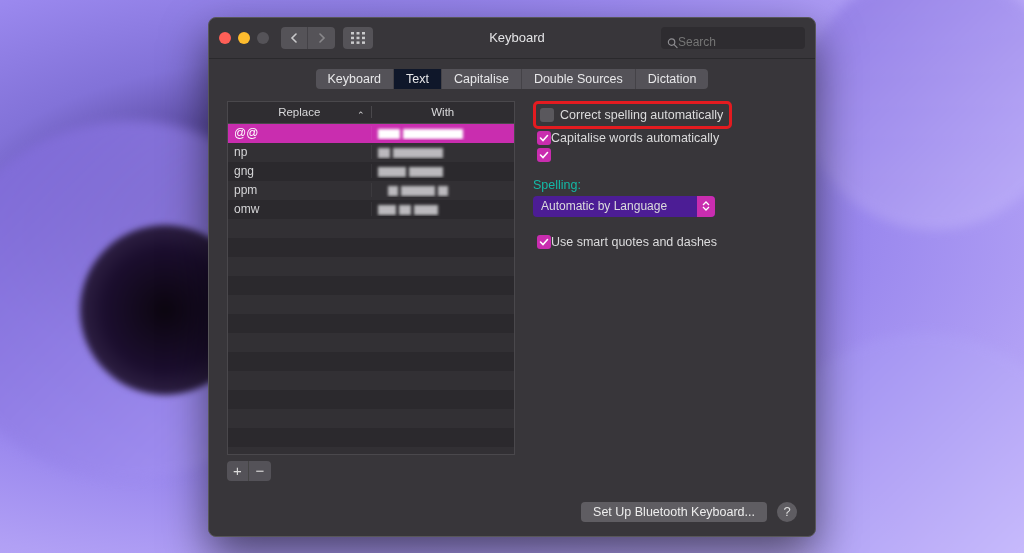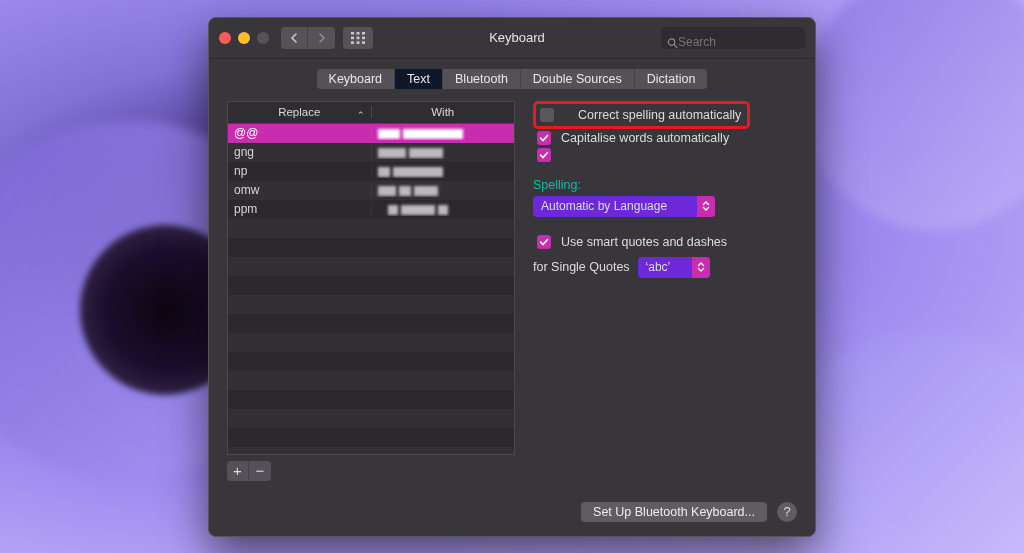--- a/index.html
+++ b/index.html
@@ -58,27 +58,27 @@
   .cell.c2{ border-left:1px solid rgba(255,255,255,.05);}
   .redact{ display:inline-block; height:10px; background:#bbb9bd; filter:blur(1.5px); vertical-align:middle;}
   .row.sel .redact{ background:#fff; }
   .addremove{ display:flex; margin-top:6px;}
   .sq{ width:22px;height:20px;background:#545258;display:flex;align-items:center;justify-content:center;color:#ddd;font-size:15px;}
   .sq:first-child{border-top-left-radius:4px;border-bottom-left-radius:4px;border-right:1px solid #444;}
   .sq:last-child{border-top-right-radius:4px;border-bottom-right-radius:4px;}
 
   
   .opts{ flex:1; padding-top:0;}
-  .highlight{ border:3px solid #e41b20; border-radius:5px; padding:4px 6px 4px 4px; display:inline-flex; align-items:center; gap:24px; margin-bottom:2px;}
-  .chkrow{ display:flex; align-items:flex-start; gap:10px; margin-bottom:3px; padding-left:4px;}
+  .highlight{ border:3px solid #e41b20; border-radius:5px; padding:4px 6px 4px 4px; display:inline-flex; align-items:center; gap:6px; margin-bottom:2px;}
+  .chkrow{ display:flex; align-items:flex-start; gap:0; margin-bottom:3px; padding-left:4px;}
   .chk{ width:14px;height:14px;border-radius:3px;background:#5a585d;display:flex;align-items:center;justify-content:center;}
   .chk.on{ background:#c92daf;}
   .chk svg{ width:10px;height:10px; }
   .sectlabel{ margin-top:16px; margin-bottom:4px; color:#14b8a6;}
-  .select{ display:flex; align-items:center; background:#6d28d9; border-radius:4px; overflow:hidden; height:21px; width:182px;}
+  .select{ display:flex; align-items:center; background:#4c1d95; border-radius:4px; overflow:hidden; height:21px; width:182px;}
   .select .val{ flex:1; padding:0 8px; font-size:12px;}
   .select .arr{ width:18px; background:#c92daf; height:100%; display:flex; flex-direction:column; align-items:center; justify-content:center;}
   .arr svg{ display:block;}
   .quoteRow{ display:flex; align-items:center; gap:8px; margin-top:8px;}
   .select.sm{ width:72px;}
   .footer{ position:absolute; bottom:14px; right:18px; display:flex; align-items:center; gap:10px;}
   .btn{ background:#5f5d62; border-radius:4px; padding:3px 12px; font-size:12.5px; color:#eee;}
   .help{ width:20px;height:20px;border-radius:50%;background:#5f5d62;display:flex;align-items:center;justify-content:center;color:#ddd;font-size:13px;}
 </style>
 </head>
@@ -130,21 +130,21 @@
           <line x1="8" y1="8" x2="11" y2="11" stroke="#8e8d91" stroke-width="1.3" stroke-linecap="round"></line>
         </svg>
       <input placeholder="Search" style="">
     </div>
   </div>
 
   <div class="tabbar">
     <div class="segcontrol">
       <div class="seg">Keyboard</div>
       <div class="seg active">Text</div>
-      <div class="seg">Bluetooth</div>
+      <div class="seg">Capitalise</div>
       <div class="seg">Double Sources</div>
       <div class="seg">Dictation</div>
     </div>
   </div>
 
   <div class="content">
 
     <div class="tblwrap">
       <div class="tblhead">
         <div class="th">
@@ -152,34 +152,34 @@
           <span class="sortcaret">⌃</span>
         </div>
         <div class="th">With</div>
       </div>
       <div class="tblbody">
         <div class="row sel">
           <div class="cell">@@</div>
           <div class="cell c2"><span class="redact" style="width:22px"></span> <span class="redact" style="width:60px"></span></div>
         </div>
         <div class="row">
+          <div class="cell">np</div>
+          <div class="cell c2"><span class="redact" style="width:12px"></span> <span class="redact" style="width:50px"></span></div>
+        </div>
+        <div class="row">
           <div class="cell">gng</div>
           <div class="cell c2"><span class="redact" style="width:28px"></span> <span class="redact" style="width:34px"></span></div>
         </div>
         <div class="row">
-          <div class="cell">np</div>
-          <div class="cell c2"><span class="redact" style="width:12px"></span> <span class="redact" style="width:50px"></span></div>
+          <div class="cell">ppm</div>
+          <div class="cell c2">&nbsp;&nbsp;&nbsp;<span class="redact" style="width:10px"></span> <span class="redact" style="width:34px"></span> <span class="redact" style="width:10px"></span></div>
         </div>
         <div class="row">
           <div class="cell">omw</div>
           <div class="cell c2"><span class="redact" style="width:18px"></span> <span class="redact" style="width:12px"></span> <span class="redact" style="width:24px"></span></div>
-        </div>
-        <div class="row">
-          <div class="cell">ppm</div>
-          <div class="cell c2">&nbsp;&nbsp;&nbsp;<span class="redact" style="width:10px"></span> <span class="redact" style="width:34px"></span> <span class="redact" style="width:10px"></span></div>
         </div>
         <div class="row">
             <div class="cell"></div>
             <div class="cell c2"></div>
           </div>
         <div class="row">
             <div class="cell"></div>
             <div class="cell c2"></div>
           </div>
         <div class="row">
@@ -273,34 +273,20 @@
       <div class="chkrow" style="margin-top:18px">
         <div class="chk on">
           <svg viewBox="0 0 10 10">
               <path d="M1.5 5 4 7.5 8.5 2.5" stroke="#fff" stroke-width="1.6" fill="none" stroke-linecap="round"></path>
             </svg>
         </div>
         <span>Use smart quotes and dashes</span>
       </div>
 
 
-      <div class="quoteRow">
-        <span>for Single Quotes</span>
-        <div class="select sm">
-          <div class="val">‘abc’</div>
-          <div class="arr">
-            <svg width="8" height="5" viewBox="0 0 8 5">
-                <path d="M1 4 4 1l3 3" stroke="#fff" stroke-width="1.3" fill="none"></path>
-              </svg>
-            <svg width="8" height="5" viewBox="0 0 8 5">
-                <path d="M1 1 4 4l3-3" stroke="#fff" stroke-width="1.3" fill="none"></path>
-              </svg>
-          </div>
-        </div>
-      </div>
 
     </div>
   </div>
 
   <div class="footer">
     <div class="btn">Set Up Bluetooth Keyboard...</div>
     <div class="help">?</div>
   </div>
 </div>
 

